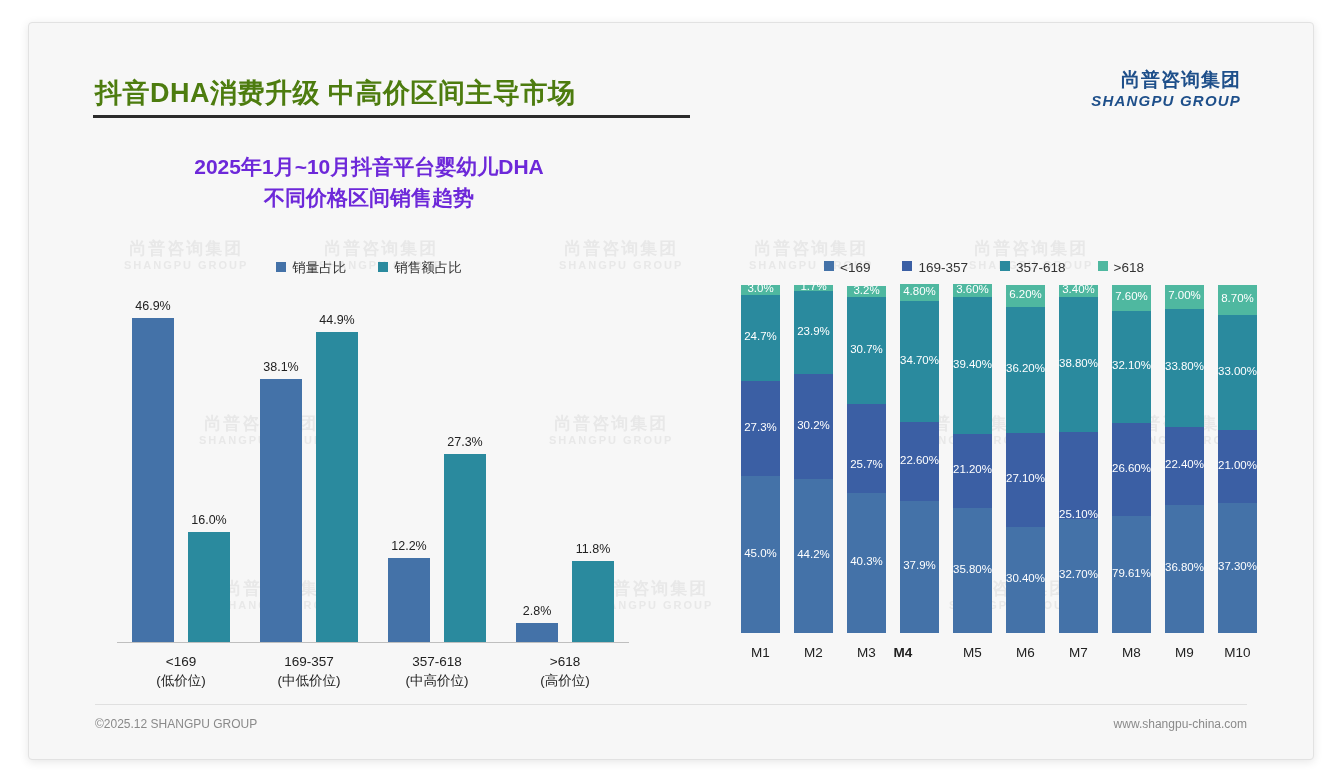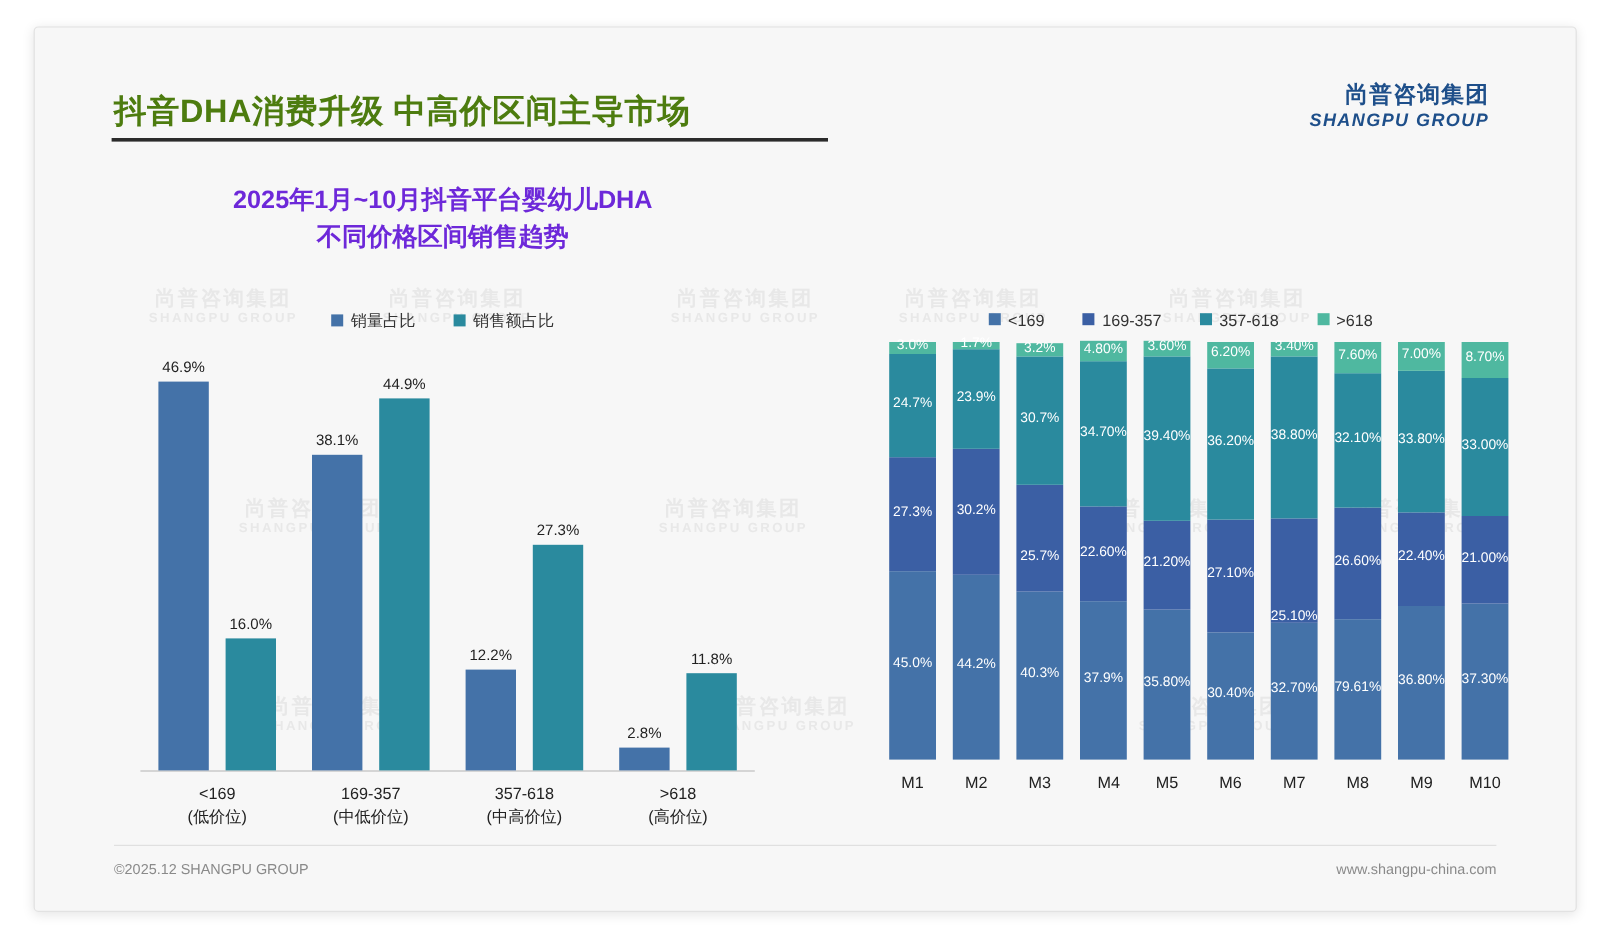--- a/index.html
+++ b/index.html
@@ -229,21 +229,21 @@
         <div class="seg-label" style="left: 154px; width: 57px; top: 6.5px;">3.2%</div>
         <div class="cat-label" style="left: 147.5px; width: 70px; top: 366px;">M3</div>
         <div style="position: absolute; left: 216px; top: 224px; width: 39px; height: 132px; background: rgb(68, 114, 168);"></div>
         <div class="seg-label" style="left: 207px; width: 57px; top: 282px;">37.9%</div>
         <div style="position: absolute; left: 216px; top: 145px; width: 39px; height: 79px; background: rgb(59, 95, 164);"></div>
         <div class="seg-label" style="left: 207px; width: 57px; top: 176.5px;">22.60%</div>
         <div style="position: absolute; left: 216px; top: 24px; width: 39px; height: 121px; background: rgb(42, 138, 158);"></div>
         <div class="seg-label" style="left: 207px; width: 57px; top: 76.5px;">34.70%</div>
         <div style="position: absolute; left: 216px; top: 7px; width: 39px; height: 17px; background: rgb(79, 184, 160);"></div>
         <div class="seg-label" style="left: 207px; width: 57px; top: 7.5px;">4.80%</div>
-        <div class="cat-label" style="left: 205px; width: 70px; top: 366px;">M4</div>
+        <div class="cat-label" style="left: 184px; width: 70px; top: 366px; font-weight: bold;">M4</div>
         <div style="position: absolute; left: 269px; top: 231px; width: 39px; height: 125px; background: rgb(68, 114, 168);"></div>
         <div class="seg-label" style="left: 260px; width: 57px; top: 285.5px;">35.80%</div>
         <div style="position: absolute; left: 269px; top: 157px; width: 39px; height: 74px; background: rgb(59, 95, 164);"></div>
         <div class="seg-label" style="left: 260px; width: 57px; top: 186px;">21.20%</div>
         <div style="position: absolute; left: 269px; top: 20px; width: 39px; height: 137px; background: rgb(42, 138, 158);"></div>
         <div class="seg-label" style="left: 260px; width: 57px; top: 80.5px;">39.40%</div>
         <div style="position: absolute; left: 269px; top: 7px; width: 39px; height: 13px; background: rgb(79, 184, 160);"></div>
         <div class="seg-label" style="left: 260px; width: 57px; top: 5.5px;">3.60%</div>
         <div class="cat-label" style="left: 253.5px; width: 70px; top: 366px;">M5</div>
         <div style="position: absolute; left: 322px; top: 250px; width: 39px; height: 106px; background: rgb(68, 114, 168);"></div>

